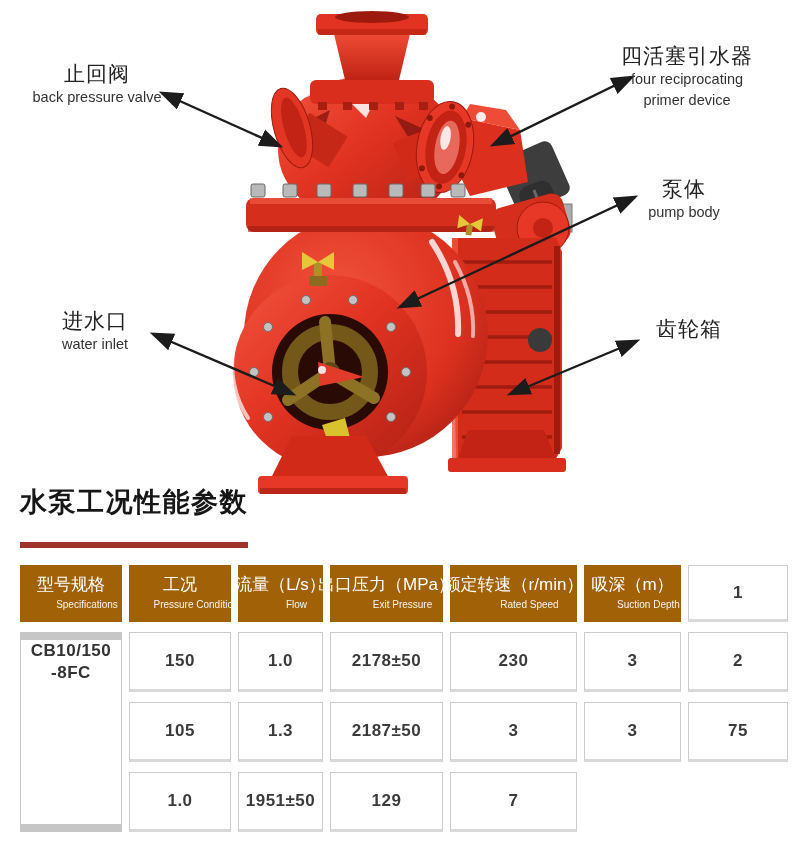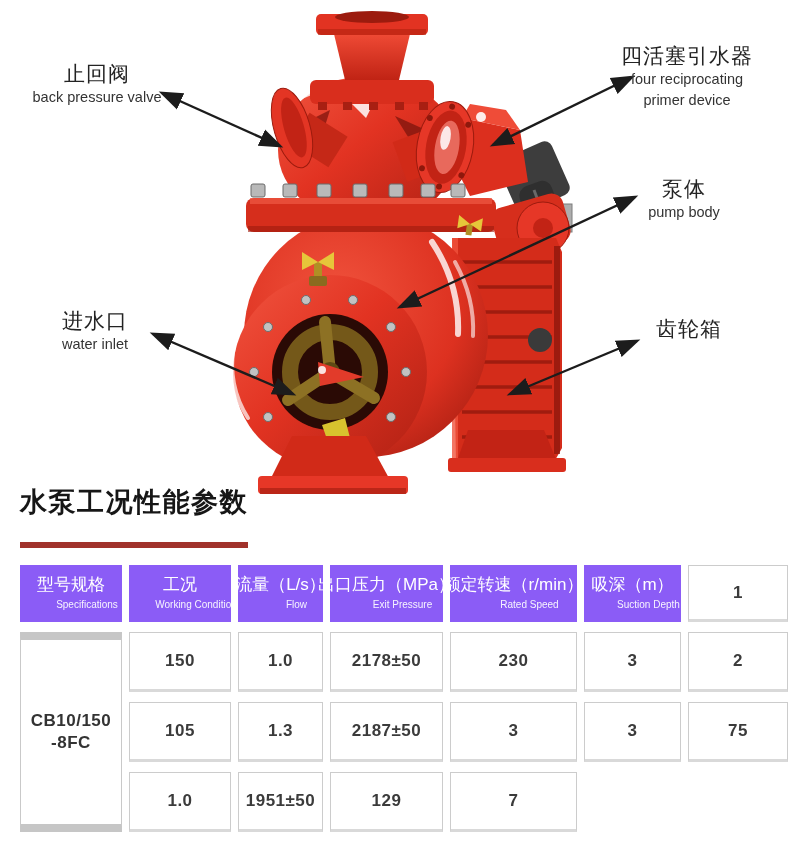--- a/index.html
+++ b/index.html
@@ -21,36 +21,36 @@
   }
   
   .spec-table{
     position:absolute;left:20px;top:565px;
     display:grid;
     grid-template-columns:102px 102px 85px 113px 127px 97px 100px;
     grid-template-rows:57px 60px 60px 60px;
     column-gap:7px;row-gap:10px;
   }
   .th{
-    background:#8b5cf6;color:#ffffff;
+    background:#a16207;color:#ffffff;
     display:flex;flex-direction:column;align-items:center;justify-content:center;
     text-align:center;row-gap:2px;
   }
   .th .cn{font-size:17px;line-height:20px;white-space:nowrap;}
   .th .en{font-size:10px;line-height:15px;color:rgba(255,255,255,0.93);white-space:nowrap;margin-left:32px;}
   .td{
     background:#ffffff;border:1px solid #cccccc;border-bottom:3px solid #d9d9d9;
     display:flex;align-items:center;justify-content:center;
     font-size:17px;font-weight:bold;color:#3b3b3b;letter-spacing:0.5px;
   }
   .td-model{
     grid-row:2 / 5;grid-column:1;
     background:#ffffff;border:1px solid #c9c9c9;
     border-top:8px solid #c6c6c6;border-bottom:8px solid #c6c6c6;
-    display:flex;flex-direction:column;align-items:center;justify-content:center;
+    display:flex;flex-direction:column;align-items:center;
     font-size:17px;font-weight:bold;color:#333;line-height:22px;letter-spacing:0.5px;
   }
 </style>
 </head>
 <body>
 
 <div class="page">
 
   <div class="diagram">
     <svg width="800" height="500" viewBox="0 0 800 500">
@@ -252,21 +252,21 @@
   <div class="section-title">水泵工况性能参数</div>
 
   <div class="spec-table">
 
     <div class="th">
       <span class="cn">型号规格</span>
       <span class="en">Specifications</span>
     </div>
     <div class="th">
       <span class="cn">工况</span>
-      <span class="en">Working Condition</span>
+      <span class="en">Pressure Condition</span>
     </div>
     <div class="th">
       <span class="cn">流量（L/s）</span>
       <span class="en">Flow</span>
     </div>
     <div class="th">
       <span class="cn">出口压力（MPa）</span>
       <span class="en">Exit Pressure</span>
     </div>
     <div class="th">

